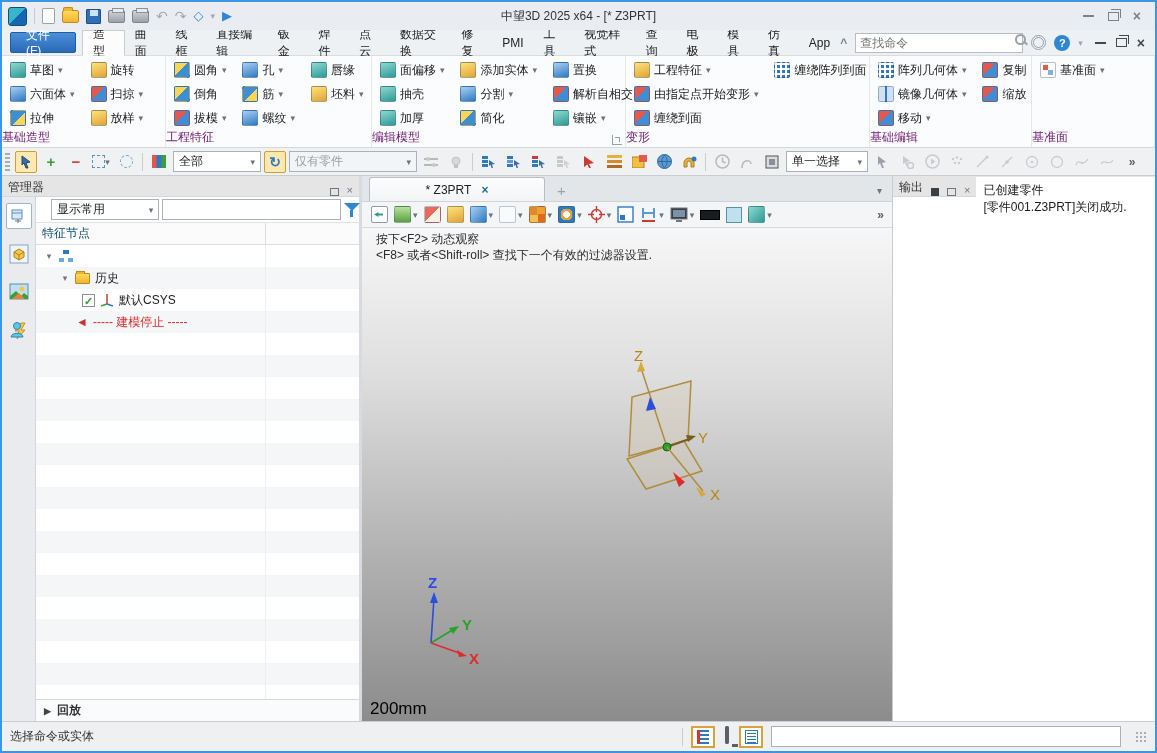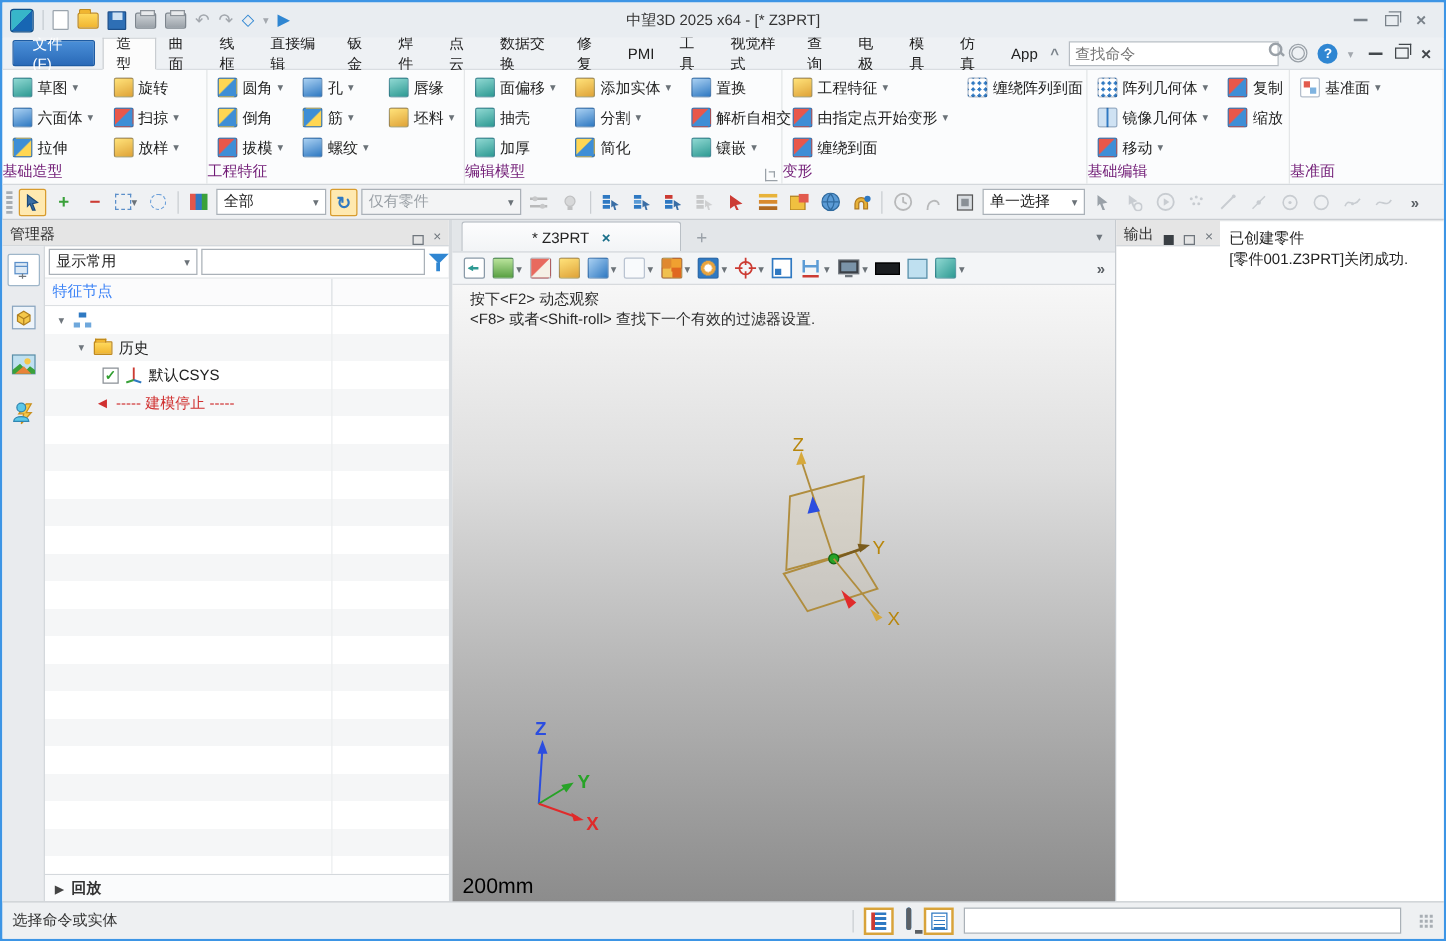--- a/index.html
+++ b/index.html
@@ -93,26 +93,26 @@
   .panelhead .ph-title { flex:1; color:#333; }
   .phbtn { color:#6f767d; font-size:11px; line-height:11px; }
   .phrest { width:9px; height:8px; border:1px solid #6f767d; }
   .phsq { width:8px; height:8px; background:#3a3f44; }
   .dockbody { flex:1; display:flex; min-height:0; }
   .strip { width:34px; background:#e9ebee; border-right:1px solid #d4d8dc; display:flex; flex-direction:column; align-items:center; padding-top:6px; gap:12px; flex:0 0 auto; }
   .stool { width:26px; height:26px; display:flex; align-items:center; justify-content:center; border:1px solid transparent; border-radius:2px; }
   .stool.active { background:#fff; border-color:#9fb6c9; }
   .mgr { flex:1; display:flex; flex-direction:column; min-width:0; }
   .filterrow { height:26px; display:flex; align-items:center; gap:3px; padding:2px 3px; border-bottom:1px solid #e2e5e8; flex:0 0 auto; }
-  .mgr-dd { width:142px; }
+  .mgr-dd { width:142px;margin-left:12px; }
   .mgr-search { flex:1; height:21px; border:1px solid #aab1b8; background:#fff; }
   .funnel { width:16px; height:16px; position:relative; }
   .funnel::before { content:""; position:absolute; top:1px; left:0; border-left:8px solid transparent; border-right:8px solid transparent; border-top:8px solid #2f86d2; }
   .funnel::after { content:""; position:absolute; top:8px; left:6px; width:3px; height:7px; background:#2f86d2; }
-  .colhead { height:22px; border-bottom:1px solid #dcdfe2; display:flex; align-items:center; padding-left:6px; color:#3b82f6; position:relative; background:#fbfbfc; flex:0 0 auto; }
+  .colhead { height:22px; border-bottom:1px solid #dcdfe2; display:flex; align-items:center; padding-left:6px; color:#0c4a6e; position:relative; background:#fbfbfc; flex:0 0 auto; }
   .colhead .cdiv { position:absolute; right:93px; top:0; bottom:0; width:1px; background:#dcdfe2; }
   .tree { flex:1; position:relative; background:repeating-linear-gradient(180deg,#fff 0 22px,#f5f6f7 22px 44px); min-height:0; }
   .tree .cdiv { position:absolute; right:93px; top:0; bottom:0; width:1px; background:#eceef0; }
   .trow { height:22px; display:flex; align-items:center; gap:5px; }
   .tw { color:#6f767d; font-size:9px; width:10px; text-align:center; }
   .nettool { width:14px; height:12px; position:relative; }
   .nettool::before { content:""; position:absolute; top:0; left:4px; width:6px; height:4px; background:#2f79c2; }
   .nettool::after { content:""; position:absolute; bottom:0; left:0; width:5px; height:4px; background:#6fa8dc; box-shadow:9px 0 0 #6fa8dc; }
   .foldr { width:15px; height:11px; background:linear-gradient(#ffd95c,#f0b530); border:1px solid #c08a1e; border-radius:1px; position:relative; }
   .foldr::before { content:""; position:absolute; top:-3px; left:0; width:7px; height:2px; background:#f0b530; border:1px solid #c08a1e; border-bottom:none; }

